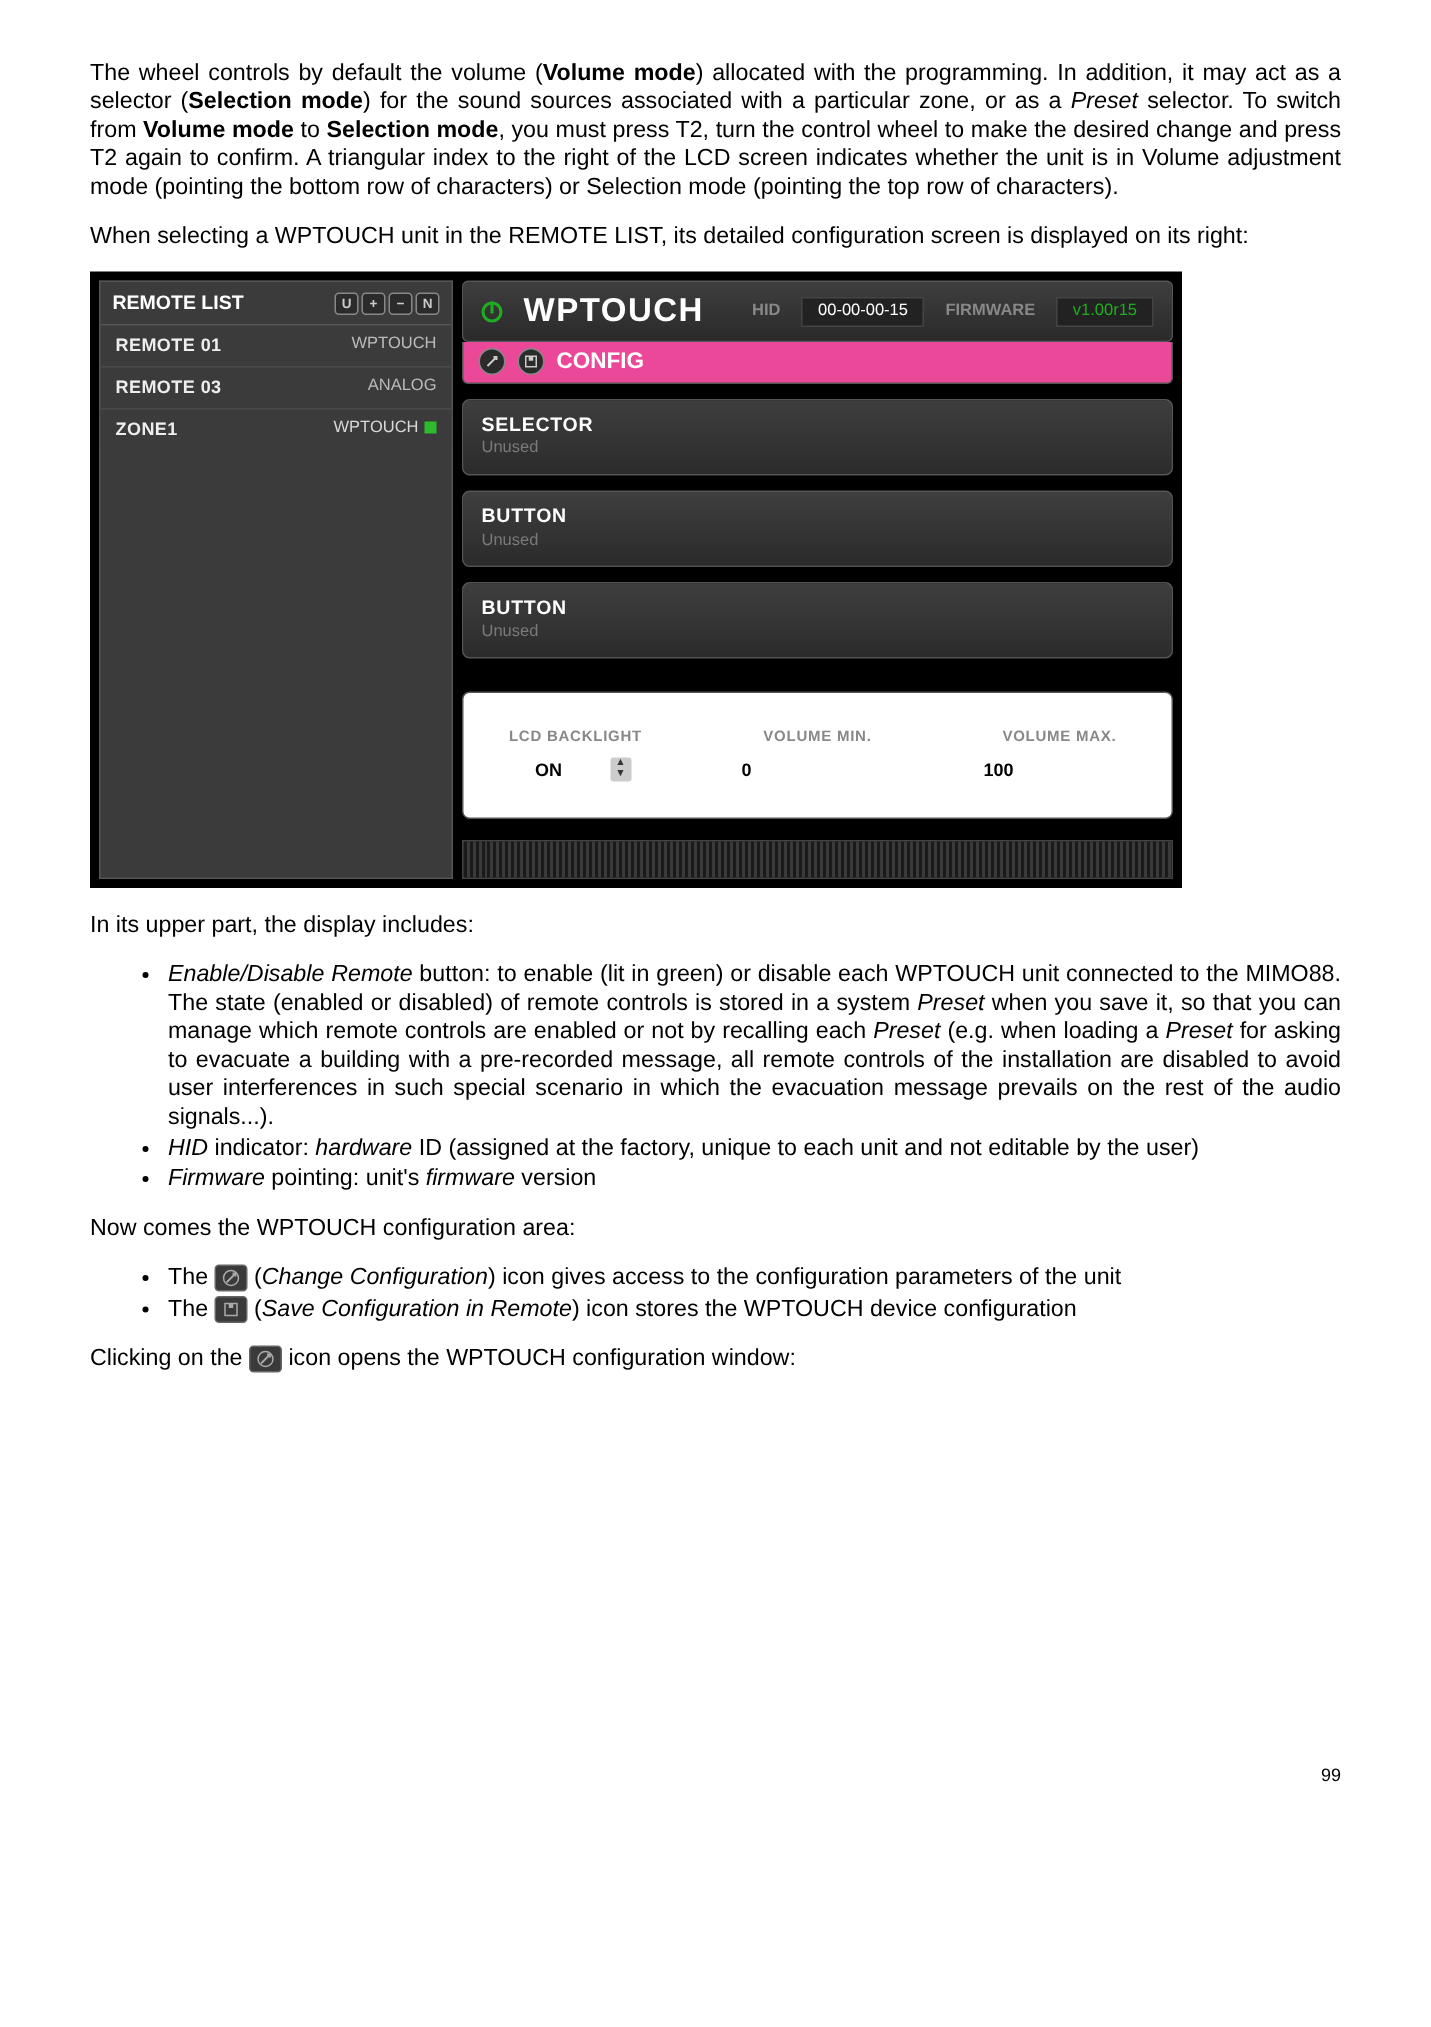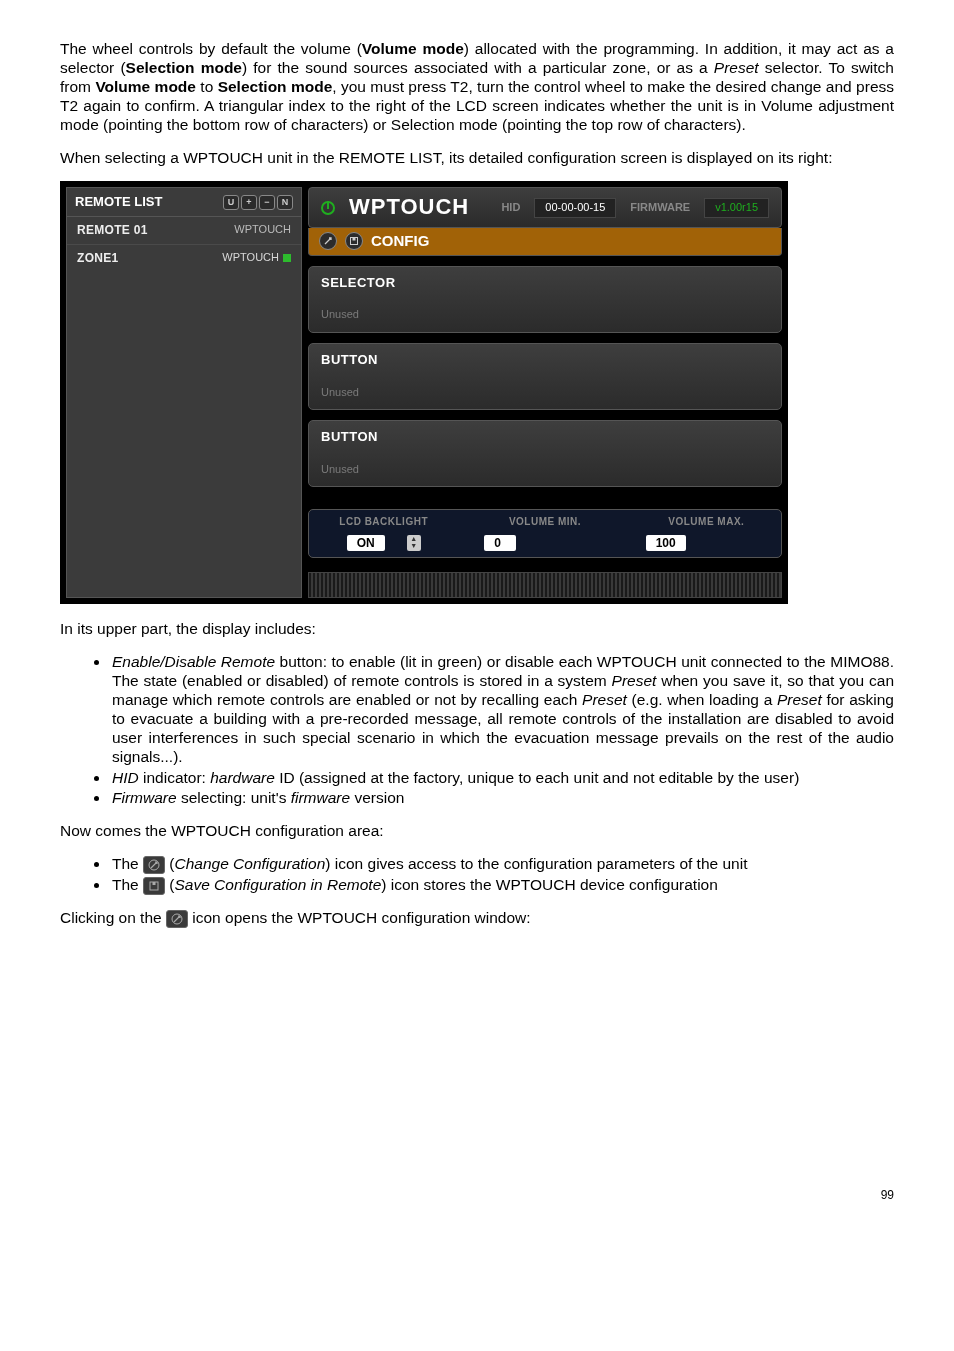--- a/index.html
+++ b/index.html
@@ -78,45 +78,45 @@
     border: 2px solid #1fae1f; position: relative;
   }
   .pwr:after { content:""; position:absolute; left:50%; top:-2px; width:2px; height:8px; background:#1fae1f; transform:translateX(-50%); }
   .hdr h2 { color:#fff; font-size: 22px; font-weight: bold; letter-spacing: 1px; flex: 0 0 auto; }
   .spacer { flex: 1; }
   .lbl { color:#888; font-size: 11px; font-weight: bold; }
   .badge { background:#222; color:#fff; padding:2px 10px; font-size:11px; border:1px solid #444; }
   .badge.fw { color:#1fae1f; }
 
   .cfgbar {
-    background:#a16207; border:1px solid #555; border-top:none;
+    background:#ec4899; border:1px solid #555; border-top:none;
     padding: 4px 10px; display:flex; align-items:center; gap:8px;
     font-size: 15px; font-weight: bold; color:#fff;
     border-radius: 0 0 4px 4px;
   }
   .cicon {
     width: 18px; height: 18px; border-radius: 50%;
     border: 1px solid #888; background:#2b2b2b;
     display:flex; align-items:center; justify-content:center;
     font-size: 10px; color:#ccc;
   }
 
   .card {
     margin-top: 10px;
     background: linear-gradient(#3e3e3e,#2b2b2b);
     border: 1px solid #555; border-radius: 5px;
     padding: 8px 4px 10px 12px;
   }
   .card h3 { color:#fff; font-size: 13px; font-weight: bold; letter-spacing: .5px; }
-  .card .sub { color:#7a7a7a; font-size: 11px; margin-top: 18px; }
+  .card .sub { color:#7a7a7a; font-size: 11px; margin-top: 2px; }
 
   .foot {
     margin-top: 22px;
-    background:#0f172a; border:1px solid #555; border-radius:5px;
-    padding: 6px 14px;
+    background:#ffffff; border:1px solid #555; border-radius:5px;
+    padding: 24px 14px;
     display:flex; gap:40px;
   }
   .fcol { flex:1; }
   .fhead { color:#888; font-size:10px; font-weight:bold; letter-spacing:.5px; text-align:center; margin-bottom:6px; }
   .frow { display:flex; justify-content:center; gap:22px; }
   .pill { background:#fff; color:#000; font-size:12px; font-weight:bold; padding:1px 10px; border-radius:2px; min-width:32px; text-align:left; }
   .stepper {
     display:flex; flex-direction:column; width:14px; background:#ccc; border-radius:2px;
   }
   .stepper span { font-size:7px; line-height:7px; text-align:center; color:#333; }
@@ -158,20 +158,24 @@
       <span class="tbtns">
         <span class="tbtn">U</span>
         <span class="tbtn">+</span>
         <span class="tbtn">−</span>
         <span class="tbtn">N</span>
       </span>
     </div>
     <div class="row">
       <span class="rname">REMOTE 01</span>
       <span class="rtype">WPTOUCH</span>
+    </div>
+    <div class="row">
+      <span class="rname">REMOTE 03</span>
+      <span class="rtype">ANALOG</span>
     </div>
     <div class="row sel">
       <span class="rname">ZONE1</span>
       <span class="rtype"><span>WPTOUCH</span><span class="sq"></span></span>
     </div>
   </div>
 
   <div class="right">
     <div class="hdr">
       <span class="pwr"></span>
@@ -241,21 +245,21 @@
 
 <p style="text-align:left;">In its upper part, the display includes:</p>
 <ul>
   <li>
     <span class="em">Enable/Disable Remote</span><span> button: to enable (lit in green) or disable each WPTOUCH unit connected to the MIMO88. The state (enabled or disabled) of remote controls is stored in a system </span><span class="em">Preset</span><span> when you save it, so that you can manage which remote controls are enabled or not by recalling each </span><span class="em">Preset</span><span> (e.g. when loading a </span><span class="em">Preset</span><span> for asking to evacuate a building with a pre-recorded message, all remote controls of the installation are disabled to avoid user interferences in such special scenario in which the evacuation message prevails on the rest of the audio signals...).</span>
   </li>
   <li>
     <span class="em">HID</span><span> indicator: </span><span class="em">hardware</span><span> ID (assigned at the factory, unique to each unit and not editable by the user)</span>
   </li>
   <li>
-    <span class="em">Firmware</span><span> selecting: unit's </span><span class="em">firmware</span><span> version</span>
+    <span class="em">Firmware</span><span> pointing: unit's </span><span class="em">firmware</span><span> version</span>
   </li>
 </ul>
 
 <p style="text-align:left;">Now comes the WPTOUCH configuration area:</p>
 <ul>
   <li class="tight" style="text-align:left;">
     <span>The </span><span class="inline-icon"><svg width="12" height="12" viewBox="0 0 12 12">
           <circle cx="6" cy="6" r="5" stroke="#aaa" stroke-width="1" fill="none"></circle>
           <path d="M3 9 L9 3 M7 3 L9 3 L9 5" stroke="#aaa" stroke-width="1.2" fill="none"></path>
         </svg></span><span> (</span><span class="em">Change Configuration</span><span>)  icon gives access to the configuration parameters of the unit</span>

